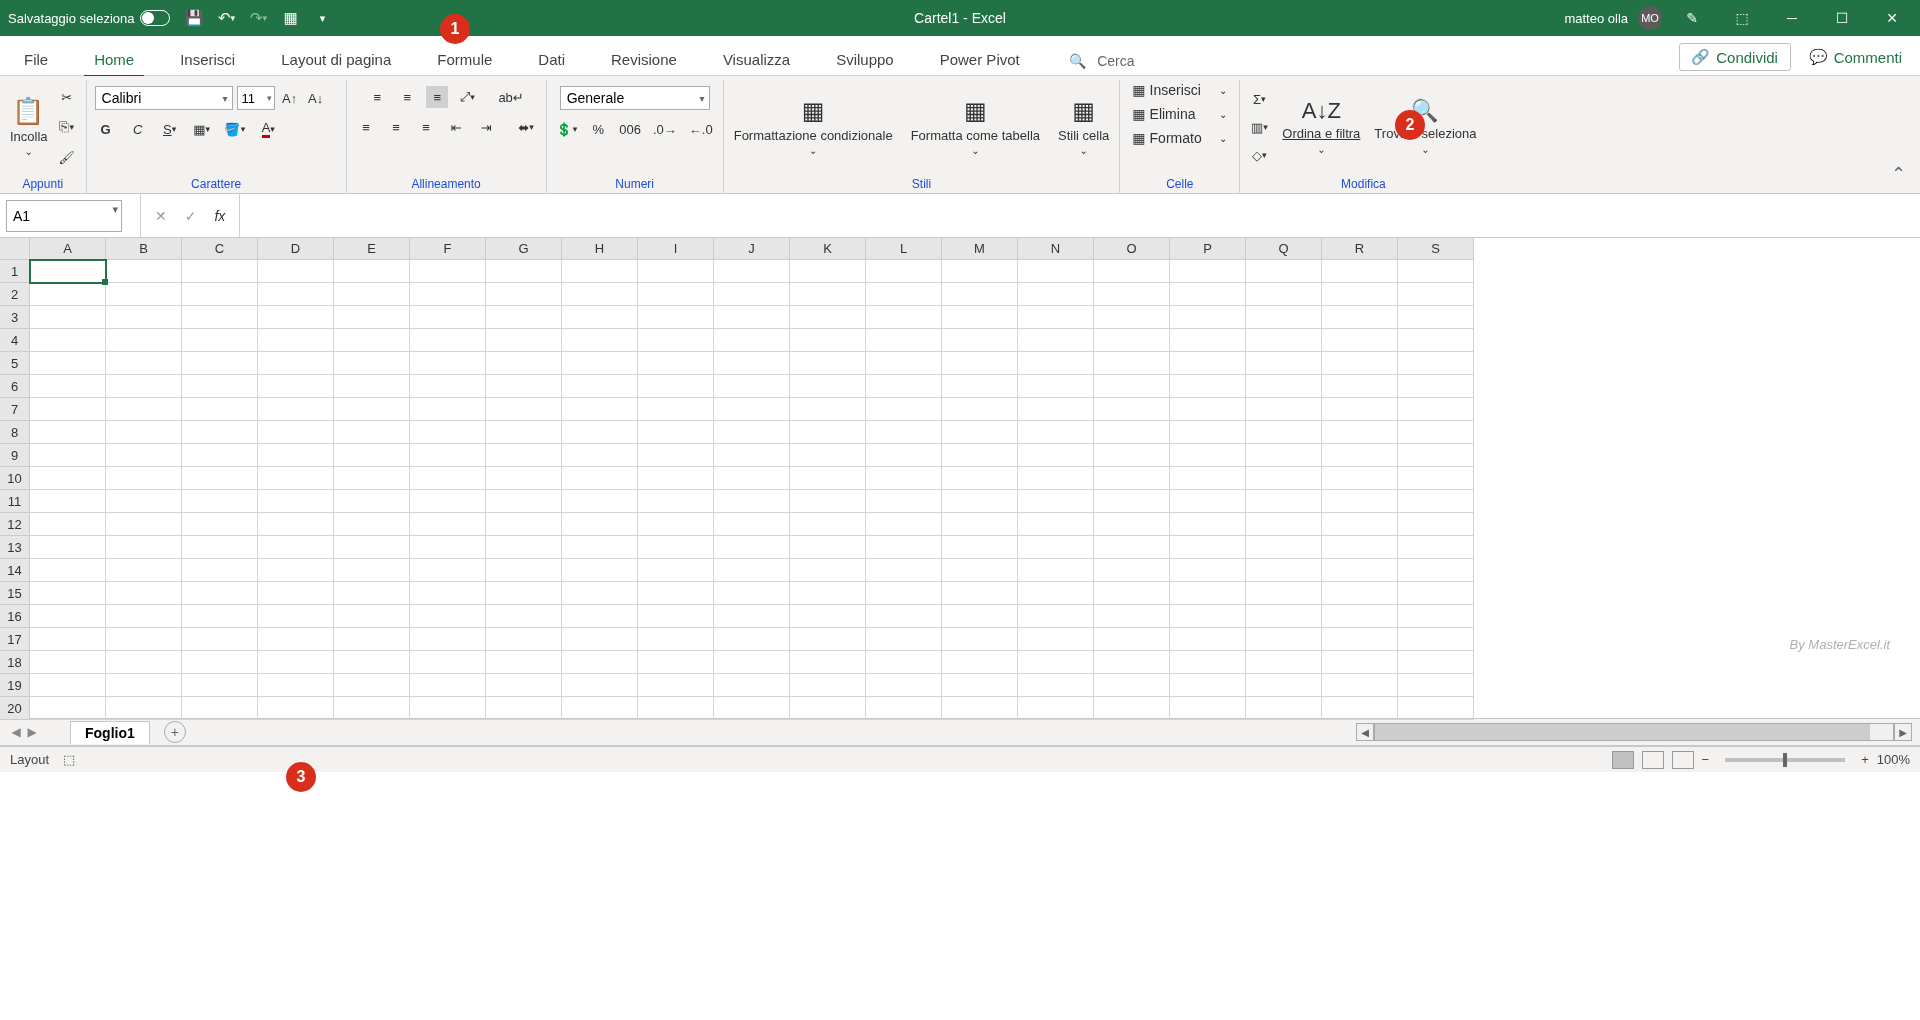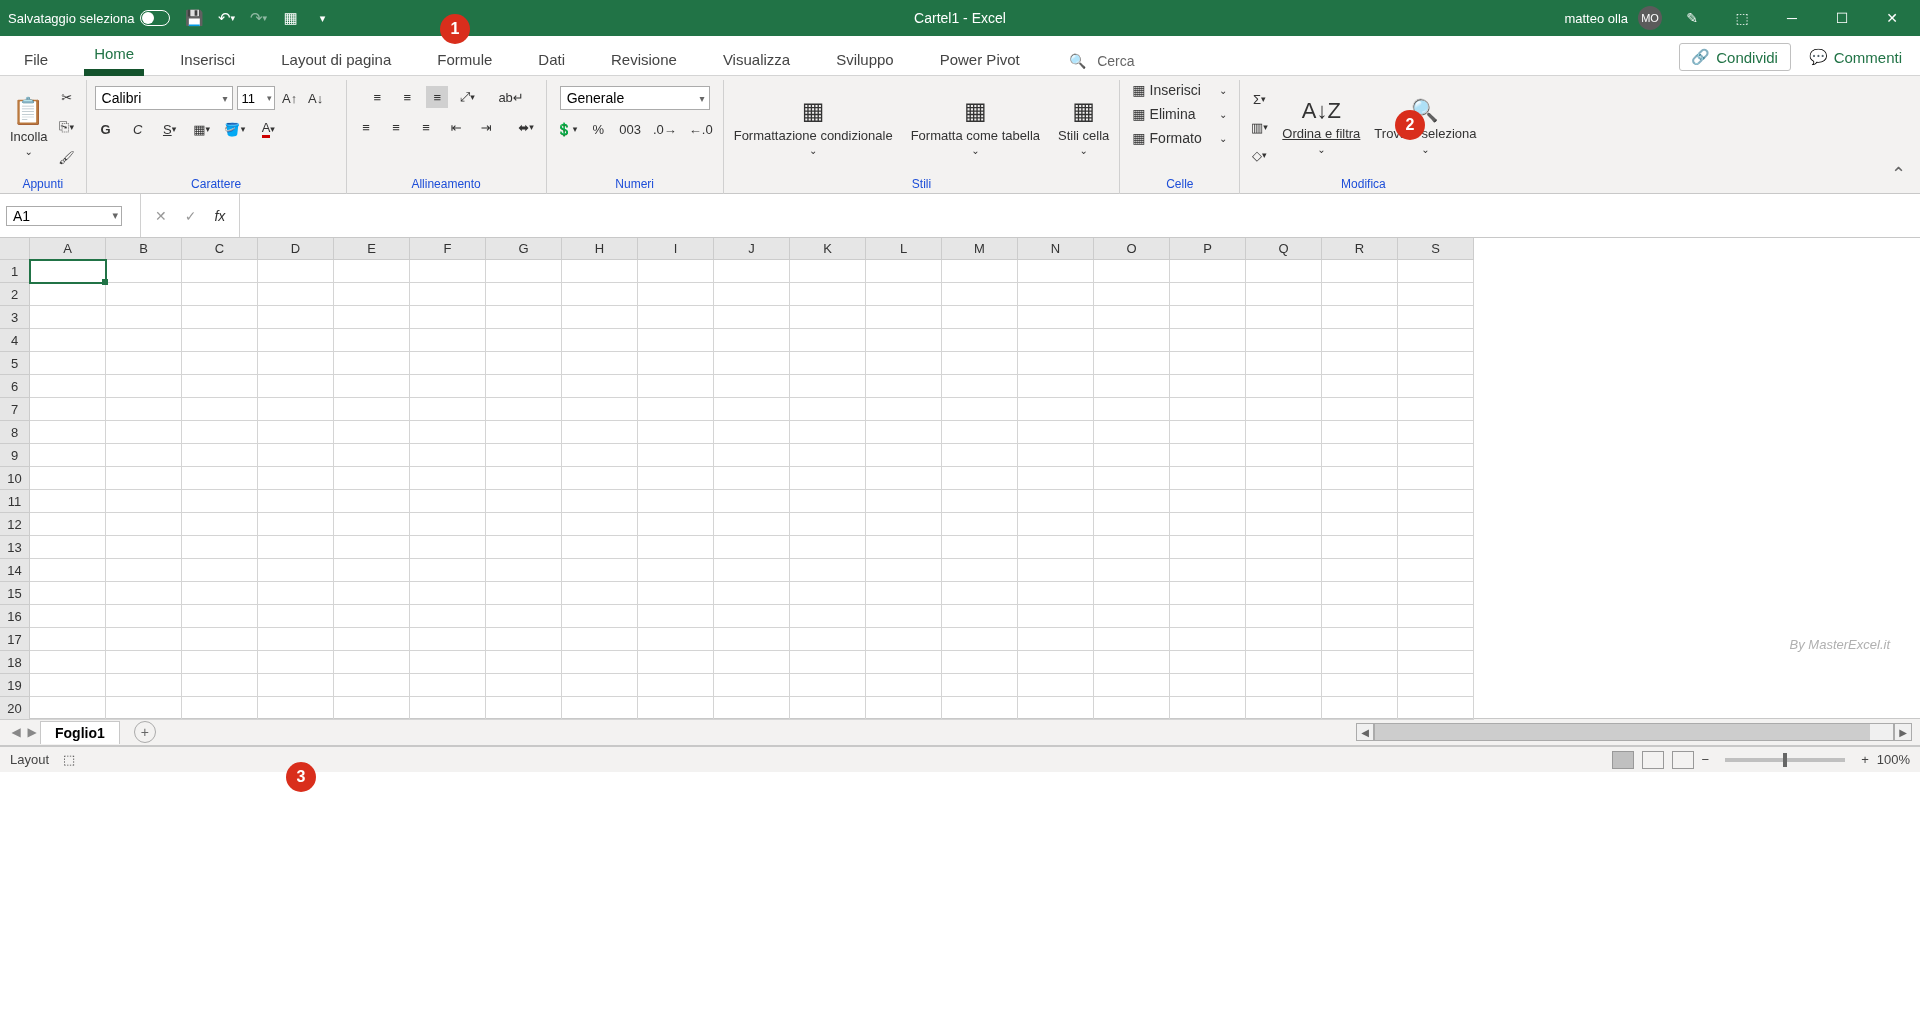--- a/index.html
+++ b/index.html
@@ -14,21 +14,21 @@
 .qat-btn { width: 20px; height: 20px; display: flex; align-items: center; justify-content: center; color: #fff; font-size: 15px; }
 .qat-btn.disabled { opacity: 0.5; }
 .titlebar .title { position: absolute; left: 50%; transform: translateX(-50%); font-size: 14px; }
 .titlebar .right { margin-left: auto; display: flex; align-items: center; gap: 10px; }
 .avatar { width: 24px; height: 24px; border-radius: 50%; background: #5b5b5b; color: #fff; display: flex; align-items: center; justify-content: center; font-size: 11px; }
 .winbtn { width: 40px; height: 28px; display: flex; align-items: center; justify-content: center; font-size: 14px; }
 
 
 .ribbon-tabs { height: 40px; background: #fff; display: flex; align-items: flex-end; padding: 0 10px 0 14px; border-bottom: 1px solid #d4d4d4; gap: 26px; }
 .ribbon-tab { padding: 8px 10px 7px; font-size: 15px; color: #444; cursor: pointer; }
-.ribbon-tab.active { color: #217346; border-bottom: 7px solid #14532d; margin-bottom: -1px; font-weight: 400; }
+.ribbon-tab.active { color: #217346; border-bottom: 1px solid #14532d; margin-bottom: -1px; font-weight: 400; }
 .search-area { display: flex; align-items: center; gap: 10px; margin-left: 14px; color: #666; padding-bottom: 6px; }
 .ribbon-right { margin-left: auto; display: flex; gap: 10px; padding-bottom: 4px; }
 .share-btn { border: 1px solid #c0c0c0; border-radius: 3px; padding: 4px 12px; font-size: 15px; display: flex; align-items: center; gap: 6px; color: #217346; background:#fff;}
 .comment-btn { padding: 4px 8px; font-size: 15px; color: #217346; display: flex; align-items: center; gap: 6px;}
 
 
 .ribbon-body { height: 118px; background: #f3f2f1; display: flex; border-bottom: 1px solid #c8c8c8; padding-top: 4px; }
 .group { display: flex; flex-direction: column; padding: 0 8px; border-right: 1px solid #d0d0d0; height: 114px; }
 .group-content { flex: 1; display: flex; align-items: center; gap: 6px; }
 .group-label { font-size: 12px; color: #1d4ed8; text-align: center; padding: 3px 0; position: relative; }
@@ -41,21 +41,21 @@
 .size-select { width: 38px; height: 24px; border: 1px solid #ababab; background: #fff; padding: 0 4px; font-size: 13px; display:flex; align-items:center; position:relative;}
 .size-select::after { content: "▾"; position: absolute; right: 2px; font-size: 9px; color: #666; }
 .num-select { width: 150px; height: 24px; border: 1px solid #ababab; background: #fff; padding: 0 18px 0 6px; font-size: 14px; display:flex; align-items:center; position:relative;}
 .num-select::after { content: "▾"; position: absolute; right: 4px; font-size: 10px; color: #666; }
 .cell-btn { display:flex; align-items:center; gap:4px; font-size:14px; padding:2px 4px; color:#333; min-width:90px;}
 .collapse-ribbon { margin-left:auto; padding: 0 14px; display:flex; align-items:flex-end; padding-bottom:8px; color:#666; font-size:18px;}
 
 
 .formula-bar { height: 44px; display: flex; align-items: stretch; border-bottom: 1px solid #c8c8c8; background:#fff;}
 .name-box { width: 122px; display:flex; align-items:center;}
-.name-box input { width: 100%; height: 20px; border: 1px solid #ababab; background: #fff; padding: 0 22px 0 6px; font-size: 14px;}
+.name-box input { width: 100%; height: 32px; border: 1px solid #ababab; background: #fff; padding: 0 22px 0 6px; font-size: 14px;}
 .name-box-wrap { position:relative; margin:4px 0 4px 6px;}
 .name-box-wrap::after{ content:"▾"; position:absolute; right:4px; top:3px; font-size:11px; color:#666;}
 .fb-sep { border-left: 1px solid #d0d0d0; margin-left:18px;}
 .fb-btns { display:flex; align-items:center; gap:18px; padding:0 14px; color:#999;}
 .fx-input { flex:1; border-left: 1px solid #d0d0d0; padding:4px 6px;}
 .grid-corner { width:30px; height:22px; border-right:1px solid #ccc; border-bottom:1px solid #ccc; background:#e6e6e6;}
 .col-headers { display:flex; height:22px;}
 .col-header { width:76px; height:22px; border-right:1px solid #ccc; border-bottom:1px solid #ccc; background:#e6e6e6; display:flex; align-items:center; justify-content:center; font-size:13px; color:#333;}
 .row-headers { width:30px;}
 .row-header { height:23px; width:30px; border-right:1px solid #ccc; border-bottom:1px solid #ccc; background:#e6e6e6; display:flex; align-items:center; justify-content:center; font-size:13px; color:#333;}
@@ -63,21 +63,21 @@
 .cell-row { display:flex; height:23px;}
 .cell { width:76px; height:23px; border-right:1px solid #d4d4d4; border-bottom:1px solid #d4d4d4;}
 .cell.selected { outline: 2px solid #217346; outline-offset:-1px; position:relative;}
 .cell.selected::after{ content:""; position:absolute; right:-3px; bottom:-3px; width:6px; height:6px; background:#217346;}
 .watermark { position:absolute; right:30px; bottom:66px; color:#b0b0b0; font-style:italic; font-size:13px;}
 .grid-wrap{position:relative; height:480px;}
 
 
 .sheet-tabs { height:28px; background:#f3f2f1; display:flex; align-items:center; border-top:1px solid #c8c8c8; border-bottom:1px solid #c8c8c8; padding:0 8px;}
 .nav-arrow{ width:16px; display:flex; justify-content:center; color:#888; font-size:12px;}
-.sheet-tab { background:#fff; border:1px solid #c8c8c8; border-bottom:none; padding:3px 14px; font-size:14px; font-weight:bold; }
+.sheet-tab { background:#fff; border:1px solid #c8c8c8; border-bottom:none; padding:3px 14px; font-size:14px; font-weight:bold; margin-left:30px;}
 .add-sheet { width:22px; height:22px; border:1px solid #ababab; border-radius:50%; display:flex; align-items:center; justify-content:center; margin-left:14px; color:#666; font-size:14px;}
 .hscroll { margin-left:auto; display:flex; align-items:center; gap:0;}
 .scroll-btn{ width:18px; height:18px; border:1px solid #ababab; background:#f0f0f0; display:flex; align-items:center; justify-content:center; font-size:10px; color:#666;}
 .scroll-track{ width:520px; height:18px; border:1px solid #ababab; background:#f0f0f0; position:relative;}
 .scroll-thumb{ position:absolute; left:0; top:0; width:495px; height:16px; background:#cdcdcd;}
 
 
 .statusbar { height:26px; background:#f3f2f1; display:flex; align-items:center; padding:0 10px; font-size:13px; color:#444; border-top:1px solid #c8c8c8;}
 .statusbar .right{ margin-left:auto; display:flex; align-items:center; gap:8px;}
 .view-btn{ width:22px; height:18px; border:1px solid #999;}
@@ -213,21 +213,21 @@
   </div>
 
   <div class="group" style="min-width:170px;">
     <div class="group-content" style="flex-direction:column; gap:8px; padding-top:6px;">
       <div class="num-select">
           <span>Generale</span>
         </div>
       <div class="hstack" style="gap:8px;">
         <span class="btn">💲<span style="font-size:9px;">▾</span></span>
         <span class="btn">%</span>
-        <span class="btn">003</span>
+        <span class="btn">006</span>
         <span class="btn">.0→</span>
         <span class="btn">←.0</span>
       </div>
     </div>
     <div class="group-label">Numeri</div>
   </div>
 
   <div class="group" style="min-width:260px;">
     <div class="group-content" style="gap:14px;">
       <div class="btn big">

